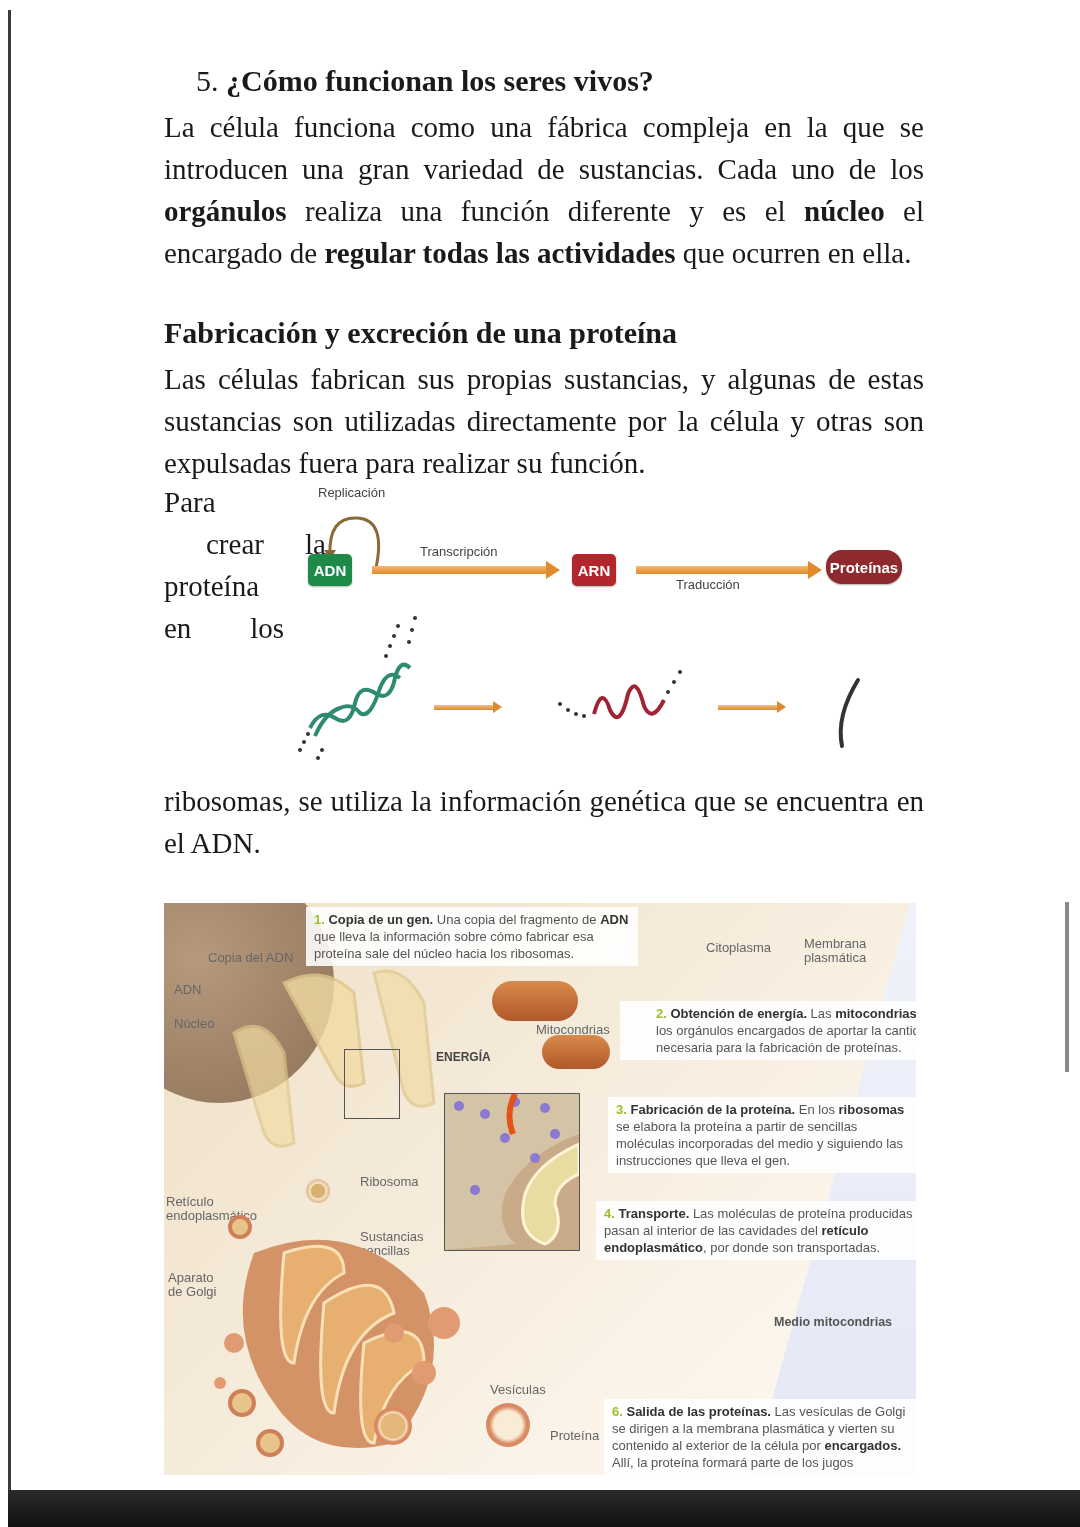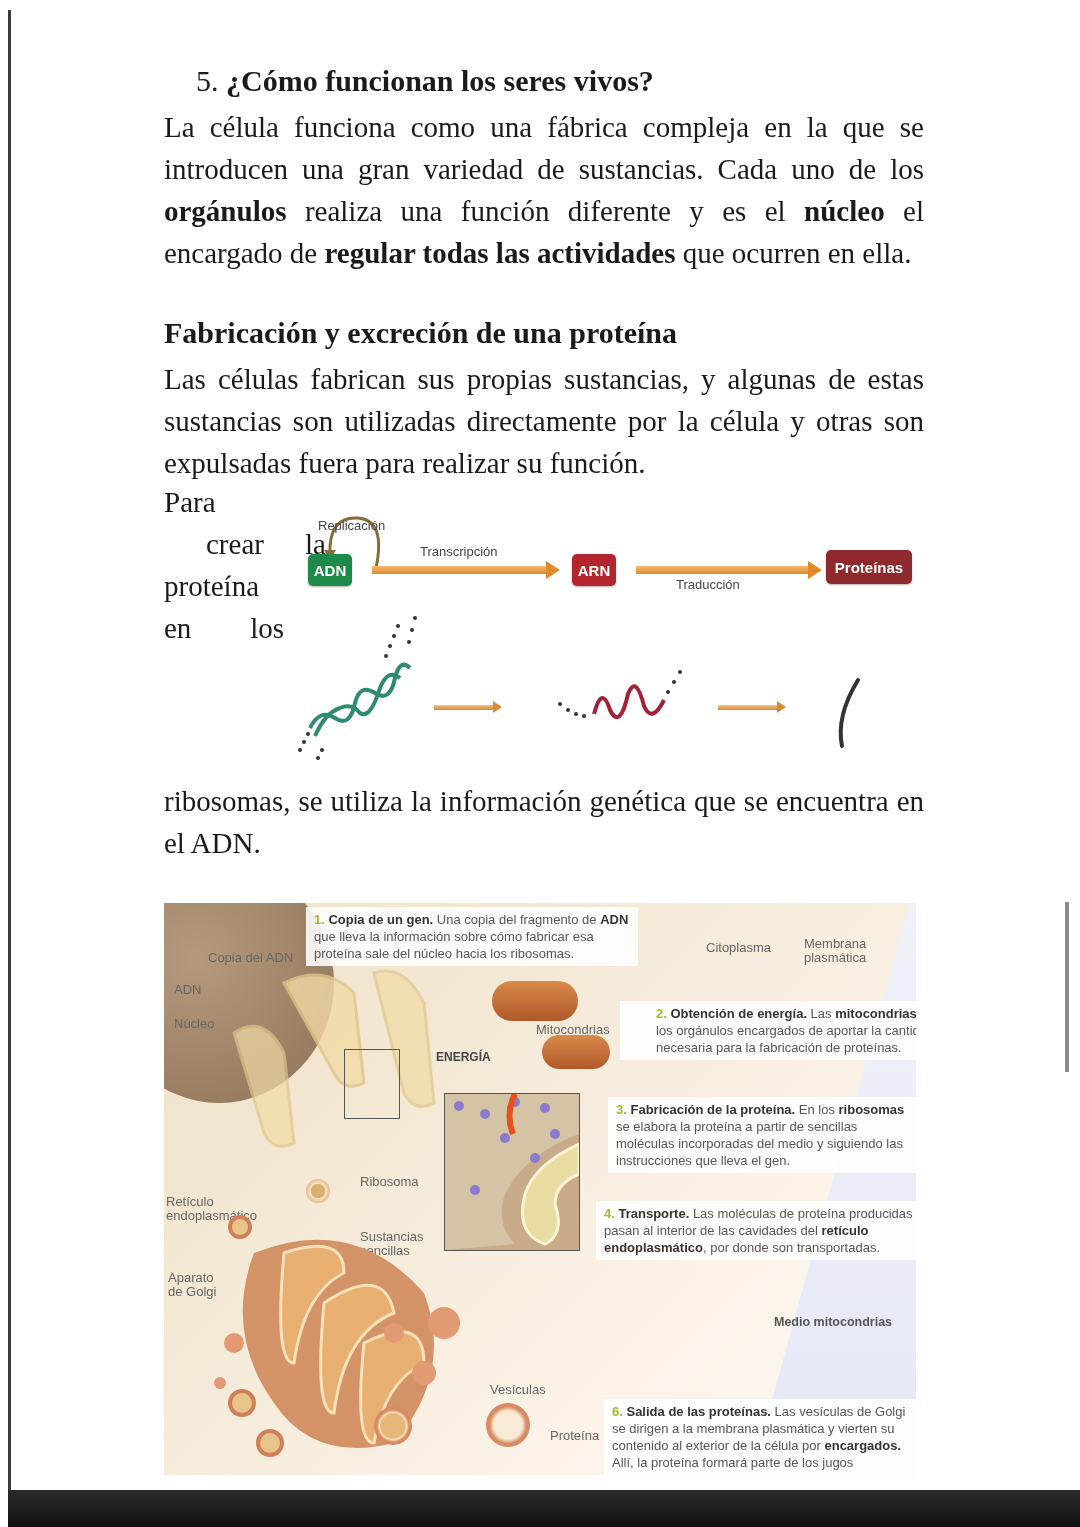--- a/index.html
+++ b/index.html
@@ -58,28 +58,28 @@
 <div class="side-word" style="top:612px; width:120px; display:flex; justify-content:space-between;">
   <span>en</span>
     <span>los</span>
 </div>
 
 <div>
   <svg style="position:absolute;left:318px;top:512px;" width="80" height="60">
     <path d="M12 44 Q 10 4 40 6 Q 68 8 58 56" fill="none" stroke="#8a6a3a" stroke-width="3"></path>
     <path d="M6 38 L12 48 L18 38" fill="#8a6a3a"></path>
   </svg>
-  <div class="flow-label" style="left:318px;top:518px;">Replicación</div>
+  <div class="flow-label" style="left:318px;top:485px;">Replicación</div>
   <div class="box" style="left:308px;top:554px;width:44px;height:32px;background:#1e8a4a;">ADN</div>
   <div class="arrow" style="left:372px;top:566px;width:176px;"></div>
   <div class="flow-label" style="left:420px;top:544px;">Transcripción</div>
   <div class="box" style="left:572px;top:554px;width:44px;height:32px;background:#b3262d;">ARN</div>
   <div class="arrow" style="left:636px;top:566px;width:174px;"></div>
   <div class="flow-label" style="left:676px;top:543px;margin-top:34px;">Traducción</div>
-  <div class="box" style="left:826px;top:550px;width:86px;height:34px;background:#8e2a2e;">Proteínas</div>
+  <div class="box" style="left:826px;top:550px;width:76px;height:34px;background:#8e2a2e;border-radius:16px;">Proteínas</div>
 
   <svg style="position:absolute;left:290px;top:608px;" width="140" height="160">
     <g stroke="#2f8a72" stroke-width="4" fill="none">
       <path d="M20 120 Q 30 100 45 110 Q 60 120 65 95 Q 70 75 85 85 Q 100 95 105 70 Q 110 50 120 60"></path>
       <path d="M25 128 Q 35 105 50 100 Q 62 95 70 105 Q 80 112 90 80 Q 98 60 110 70"></path>
     </g>
     <g fill="#333">
       <circle cx="10" cy="142" r="2"></circle>
         <circle cx="14" cy="134" r="2"></circle>
         <circle cx="18" cy="126" r="2"></circle>

